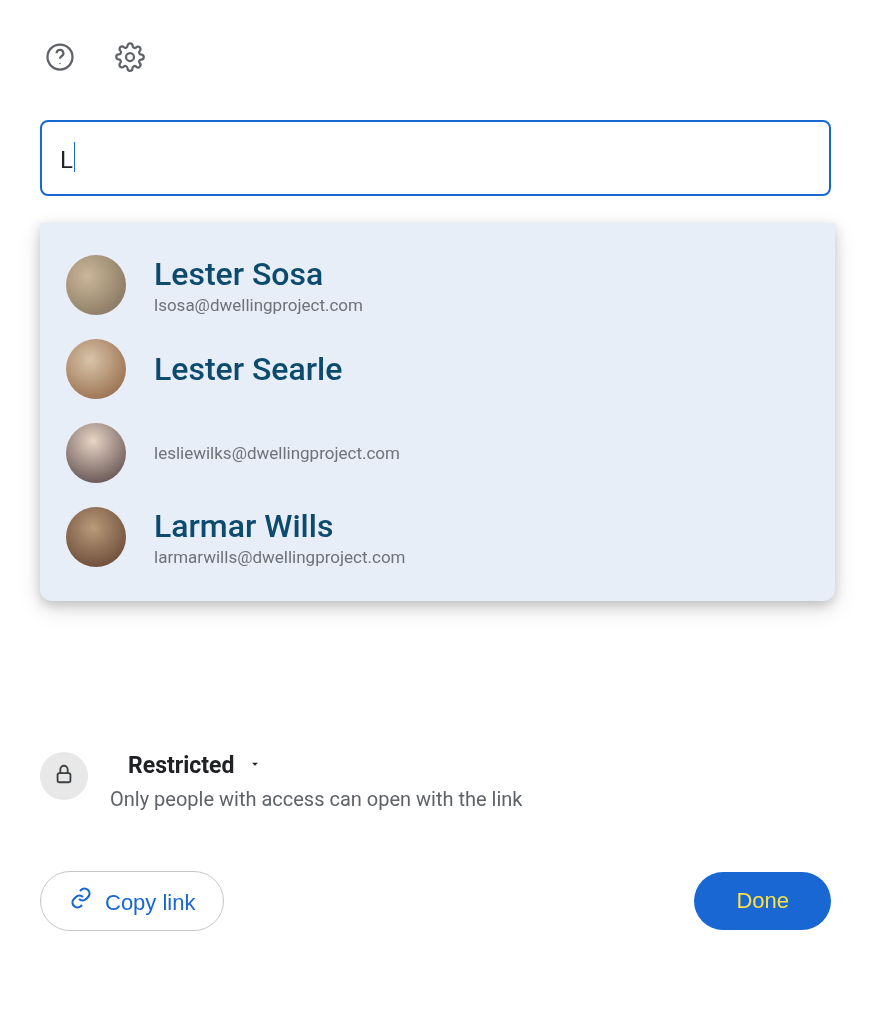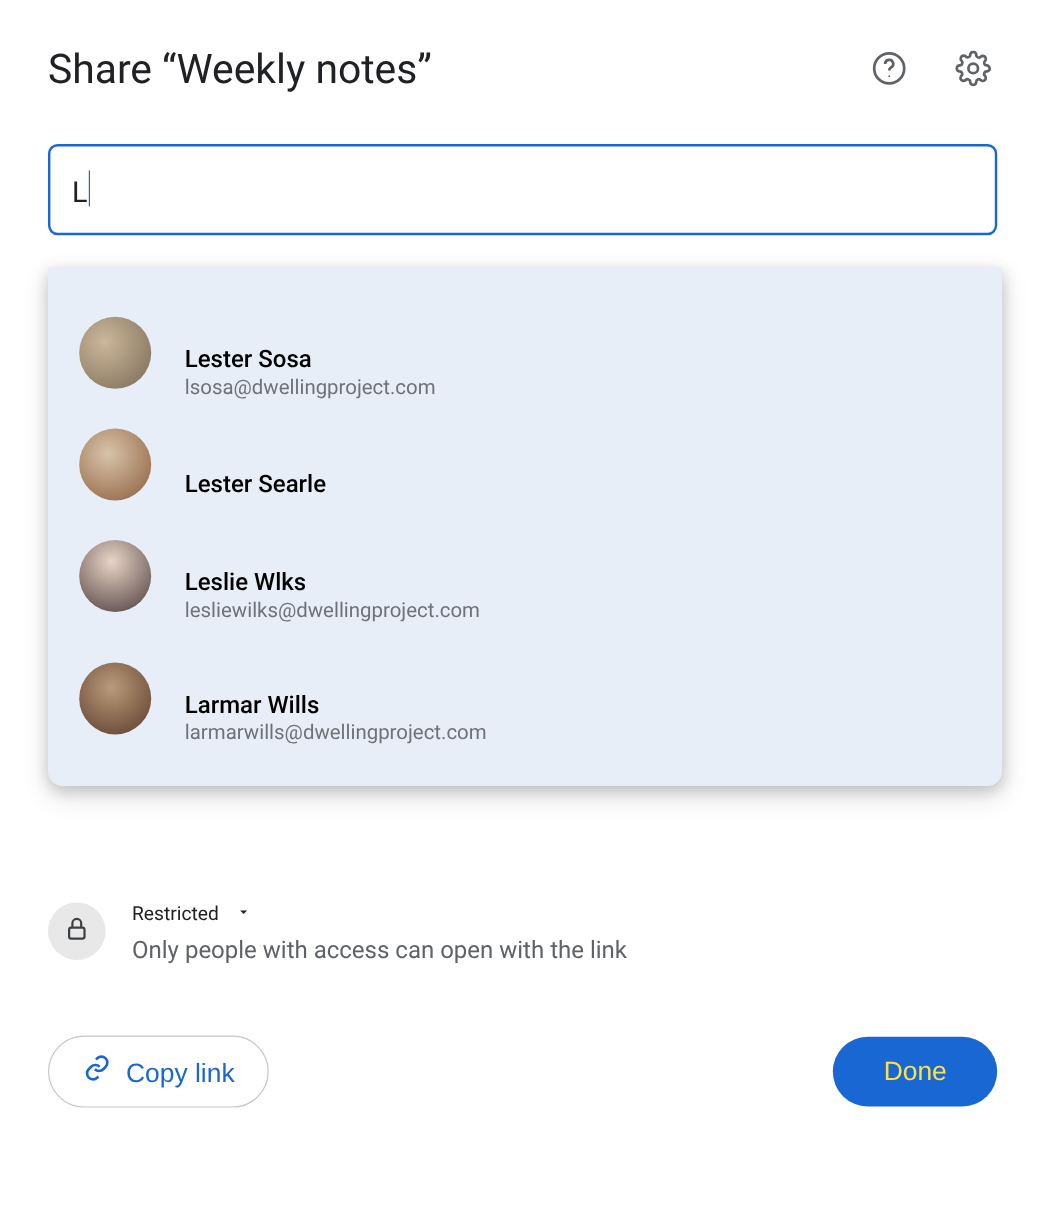--- a/index.html
+++ b/index.html
@@ -85,24 +85,23 @@
       border-radius: 50%;
       flex-shrink: 0;
       display: flex;
       align-items: center;
       justify-content: center;
       font-size: 28px;
       color: #fff;
     }
     .sugg-text { display: flex; flex-direction: column; gap: 2px; }
     .sugg-name {
-      font-size: 20px;
+      font-size: 32px;
       font-weight: 500;
-      color: #000000;
-      margin-top: 32px;
+      color: #0c4a6e;
     }
     .sugg-detail {
       font-size: 17px;
       font-weight: 400;
       color: #6d7378;
     }
     .cal-avatar {
       background: #fff;
       color: #1a73e8;
     }
@@ -119,23 +118,24 @@
       background: #e8e8e8;
       display: flex;
       align-items: center;
       justify-content: center;
       color: #3c4043;
       flex-shrink: 0;
     }
     .access-text { display: flex; flex-direction: column; gap: 8px; }
     .access-label-row { display: flex; align-items: center; gap: 14px; }
     .access-label {
-      font-size: 16px;
-      font-weight: 400;
+      font-size: 23px;
+      font-weight: 700;
       color: #202124;
+      margin-left: 18px;
     }
     .dropdown-caret { color: #202124; }
     .access-desc {
       font-size: 20px;
       color: #5f6368;
     }
     .footer {
       display: flex;
       justify-content: space-between;
       align-items: center;
@@ -169,21 +169,20 @@
     .av2 { background: radial-gradient(circle at 40% 35%, #d9c4a9, #8a5c3a); }
     .av3 { background: radial-gradient(circle at 45% 30%, #e8d5c7, #4a3a3a); }
     .av4 { background: radial-gradient(circle at 45% 35%, #b99b7a, #5a3a2a); }
   </style>
 </head>
 <body>
 
 <div class="dialog">
 
   <div class="header">
-    <h1 class="title">Share “Weekly notes”</h1>
     <div class="header-icons">
       <button class="icon-btn">
         <span>
           <svg width="30" height="30" viewBox="0 0 24 24" fill="none" stroke="currentColor" stroke-width="1.8">
             <circle cx="12" cy="12" r="10"></circle>
             <path d="M9.3 9a2.7 2.7 0 1 1 3.9 2.4c-.9.5-1.2 1-1.2 2"></path>
             <circle cx="12" cy="17.2" r="0.6" fill="currentColor" stroke="none"></circle>
           </svg>
         </span>
       </button>
@@ -212,21 +211,20 @@
       </div>
       <div class="suggestion">
         <div class="avatar av2"></div>
         <div class="sugg-text">
           <div class="sugg-name">Lester Searle</div>
         </div>
       </div>
       <div class="suggestion">
         <div class="avatar av3"></div>
         <div class="sugg-text">
-          <div class="sugg-name">Leslie Wlks</div>
           <div class="sugg-detail">lesliewilks@dwellingproject.com</div>
         </div>
       </div>
       <div class="suggestion">
         <div class="avatar av4"></div>
         <div class="sugg-text">
           <div class="sugg-name">Larmar Wills</div>
           <div class="sugg-detail">larmarwills@dwellingproject.com</div>
         </div>
       </div>

